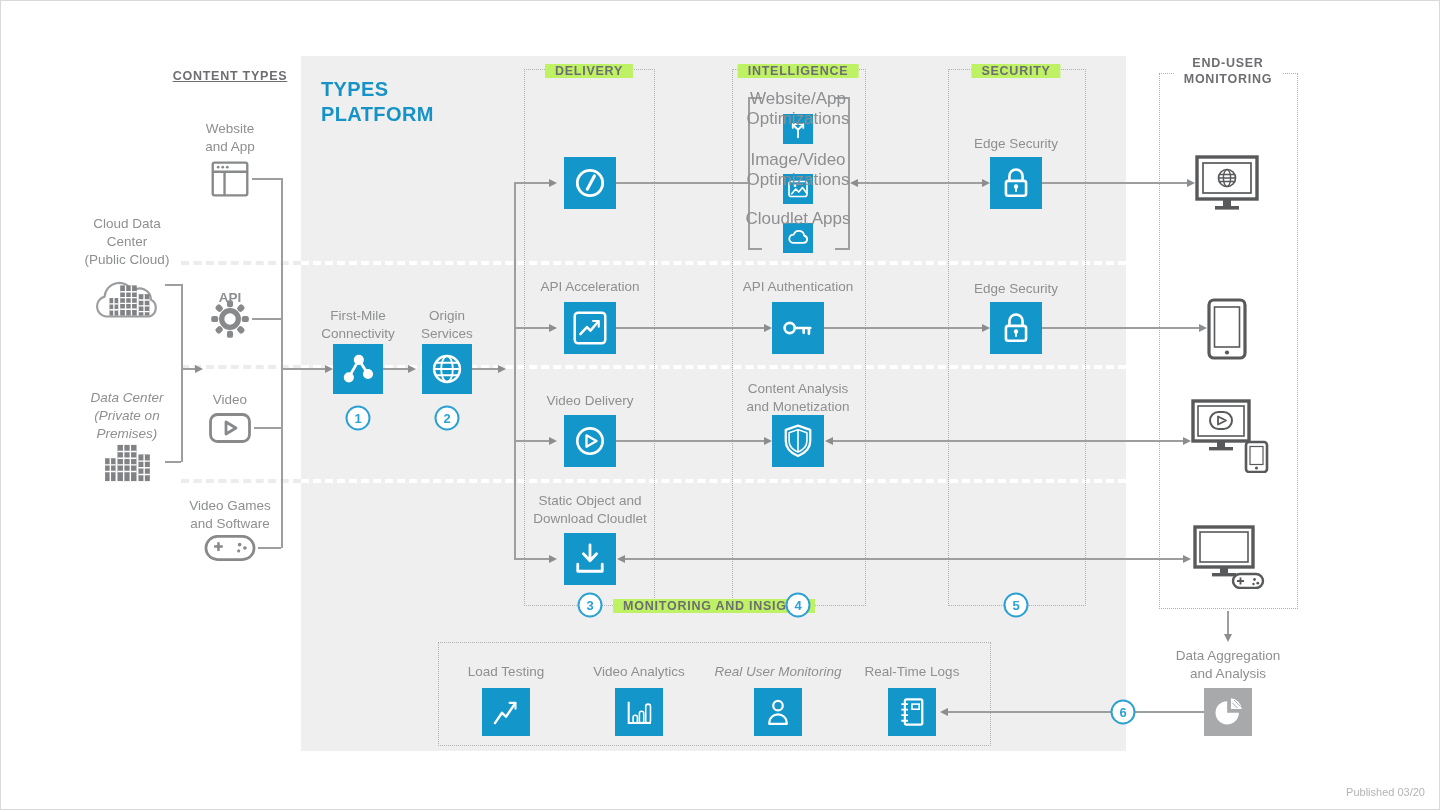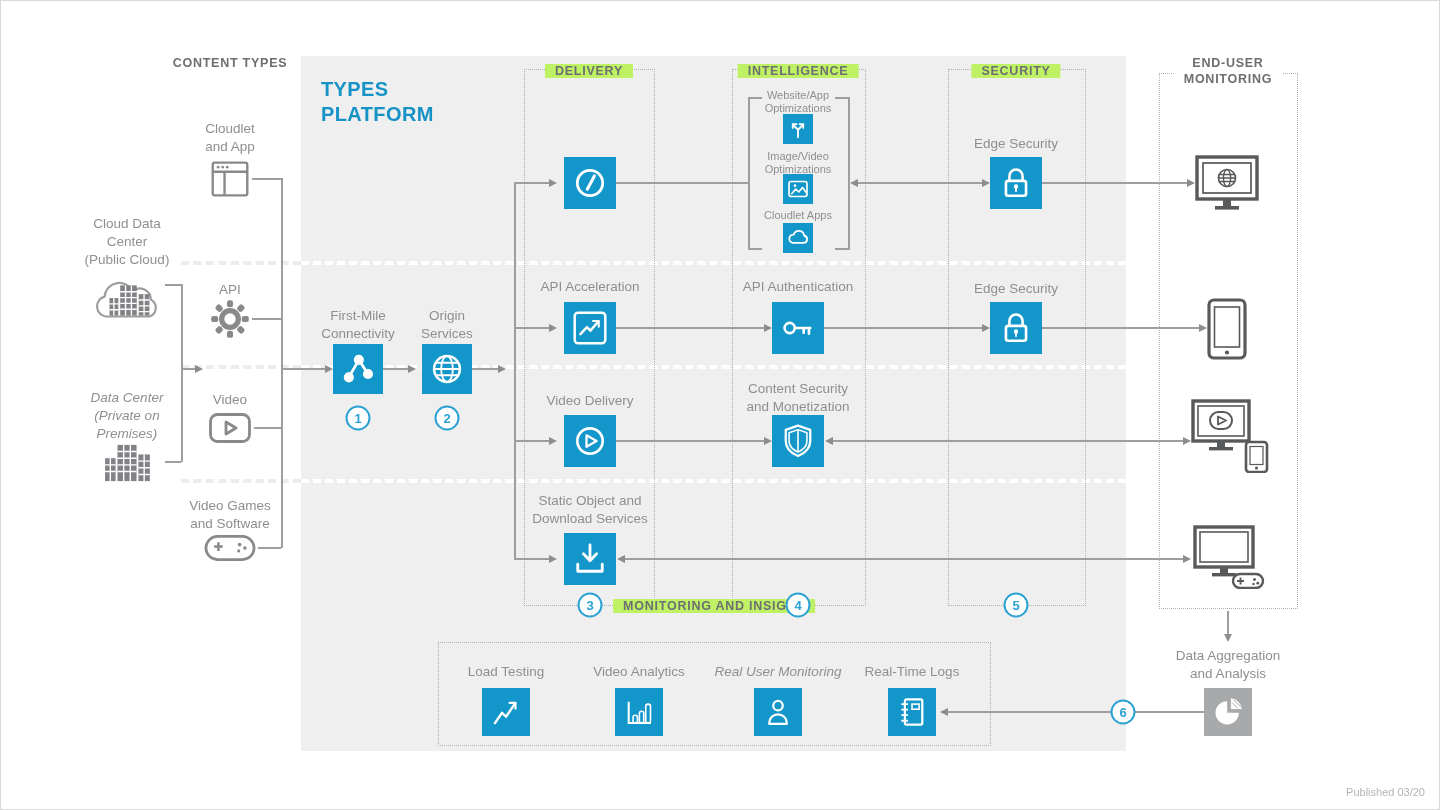--- a/index.html
+++ b/index.html
@@ -1,20 +1,20 @@
 <!DOCTYPE html>
 <html><head>
 <meta charset="utf-8">
 <style>
   html,body{margin:0;padding:0;background:#fff;font-family:"Liberation Sans",sans-serif;}
   .canvas{position:relative;width:1438px;height:808px;border:1px solid #d8d9da;background:#fff;overflow:hidden;}
   .platform{position:absolute;left:300px;top:55px;width:825px;height:695px;background:#f0efef;z-index:0;}
   .title{position:absolute;left:320px;top:76px;width:140px;font-size:20px;font-weight:bold;color:#1693c6;line-height:1.25;letter-spacing:.02em;z-index:4;}
   .lbl{position:absolute;text-align:center;color:#8e8f91;font-size:13.5px;line-height:1.32;white-space:pre-line;z-index:4;}
-  .lbl.sm{font-size:11px;line-height:1.2;}
+  .lbl.sm{font-size:17px;line-height:1.2;}
   .hdr{position:absolute;text-align:center;font-weight:bold;color:#6d6e71;font-size:12.5px;letter-spacing:.06em;z-index:4;white-space:pre-line;}
   .dbox{position:absolute;border:1.6px dotted #aeb0b2;z-index:1;}
   .bhdr{position:absolute;transform:translate(-50%,-50%);background:#bef264;padding:0 10px;font-weight:bold;color:#6d6e71;font-size:12.5px;letter-spacing:.06em;white-space:nowrap;z-index:4;text-align:center;}
   .bhdr.white{background:#fff;white-space:pre-line;line-height:1.3;}
   .tile{position:absolute;width:52px;height:52px;background:#1396c9;display:flex;align-items:center;justify-content:center;z-index:3;}
   .tile.smt{width:30px;height:30px;}
   .tile.gray{background:#a7a9ab;}
   .lh{position:absolute;height:1.6px;background:#9d9ea0;z-index:2;}
   .lv{position:absolute;width:1.6px;background:#9d9ea0;z-index:2;}
   .dash{position:absolute;height:0;border-top:4px dashed #fff;z-index:1;}
@@ -77,39 +77,39 @@
       </g>
     </svg>
   </div>
 
   <div class="lh" style="left:164px;top:283px;width:16px;"></div>
   <div class="lv" style="left:180px;top:283px;height:178px;"></div>
   <div class="lh" style="left:164px;top:460px;width:16px;"></div>
   <div class="lh" style="left:180px;top:367px;width:14px;"></div>
   <div class="ah r" style="left:194px;top:363.5px;"></div>
 
-  <div class="hdr" style="left:154px;top:55px;width:150px;">CONTENT TYPES</div>
-
-  <div class="lbl" style="left:164px;top:119px;width:130px;">Cloudlet
+  <div class="hdr" style="left:154px;top:68px;width:150px;text-decoration:underline;">CONTENT TYPES</div>
+
+  <div class="lbl" style="left:164px;top:119px;width:130px;">Website
 and App</div>
   <div class="icn" style="left:209px;top:158px;">
     <svg width="40" height="40" viewBox="0 0 44 44">
       <g fill="none" stroke="#87898b" stroke-width="2.6">
         <rect x="3" y="4" width="38" height="36" rx="2"></rect>
           <path d="M3 14h38M16 14v26"></path>
       </g>
       <g fill="#87898b">
           <circle cx="9" cy="9" r="1.5"></circle>
           <circle cx="14" cy="9" r="1.5"></circle>
           <circle cx="19" cy="9" r="1.5"></circle>
         </g>
     </svg>
   </div>
 
-  <div class="lbl" style="left:179px;top:280px;width:100px;">API</div>
+  <div class="lbl" style="left:179px;top:288px;width:100px;font-weight:bold;">API</div>
   <div class="icn" style="left:208px;top:297px;">
     <svg width="42" height="42" viewBox="0 0 48 48">
       <g fill="#87898b">
         <rect x="20.5" y="2.5" width="7" height="8" rx="2.5"></rect>
           <rect x="20.5" y="37.5" width="7" height="8" rx="2.5"></rect>
         <rect x="2.5" y="20.5" width="8" height="7" rx="2.5"></rect>
           <rect x="37.5" y="20.5" width="8" height="7" rx="2.5"></rect>
         <g transform="rotate(45 24 24)">
           <rect x="20.5" y="2.5" width="7" height="8" rx="2.5"></rect>
             <rect x="20.5" y="37.5" width="7" height="8" rx="2.5"></rect>
@@ -223,21 +223,21 @@
   <div class="tile" style="left:563px;top:414px;">
     <svg width="42" height="42" viewBox="0 0 48 48">
       <g fill="none" stroke="#fff" stroke-linejoin="round">
         <circle cx="24" cy="24" r="14.5" stroke-width="3"></circle>
         <path d="M20 17.5L31.5 24 20 30.5z" stroke-width="2.6"></path>
       </g>
     </svg>
   </div>
 
   <div class="lbl" style="left:516px;top:491px;width:146px;">Static Object and
-Download Services</div>
+Download Cloudlet</div>
   <div class="tile" style="left:563px;top:532px;">
     <svg width="42" height="42" viewBox="0 0 48 48">
       <g fill="none" stroke="#fff" stroke-linecap="round" stroke-linejoin="round">
         <path d="M24 8v17M16.5 18L24 26l7.5-8" stroke-width="3.2"></path>
         <path d="M10 30v8h28v-8" stroke-width="3.2"></path>
       </g>
     </svg>
   </div>
   <div class="num" style="left:589px;top:604px;">3</div>
 
@@ -284,21 +284,21 @@
   <div class="lbl" style="left:727px;top:277px;width:140px;">API Authentication</div>
   <div class="tile" style="left:771px;top:301px;">
     <svg width="42" height="42" viewBox="0 0 48 48">
       <g fill="none" stroke="#fff" stroke-width="3" stroke-linecap="round">
         <circle cx="14.5" cy="24" r="5.8"></circle>
         <path d="M20.5 24H38M30.5 24v5.5M36.5 24v6.5"></path>
       </g>
     </svg>
   </div>
 
-  <div class="lbl" style="left:722px;top:379px;width:150px;">Content Security
+  <div class="lbl" style="left:722px;top:379px;width:150px;">Content Analysis
 and Monetization</div>
   <div class="tile" style="left:771px;top:414px;">
     <svg width="42" height="42" viewBox="0 0 48 48">
       <g fill="none" stroke="#fff" stroke-linejoin="round">
         <path d="M24 6.5l14 4.8V24c0 8.7-5.8 13.8-14 17.2C15.8 37.8 10 32.7 10 24V11.3Z" stroke-width="2.6"></path>
         <path d="M24 11l10.2 3.5V24c0 6.3-4.2 10-10.2 12.7C18 34 13.8 30.3 13.8 24v-9.5Z" stroke-width="1.8"></path>
         <path d="M24 11v25.5" stroke-width="1.8"></path>
       </g>
     </svg>
   </div>

